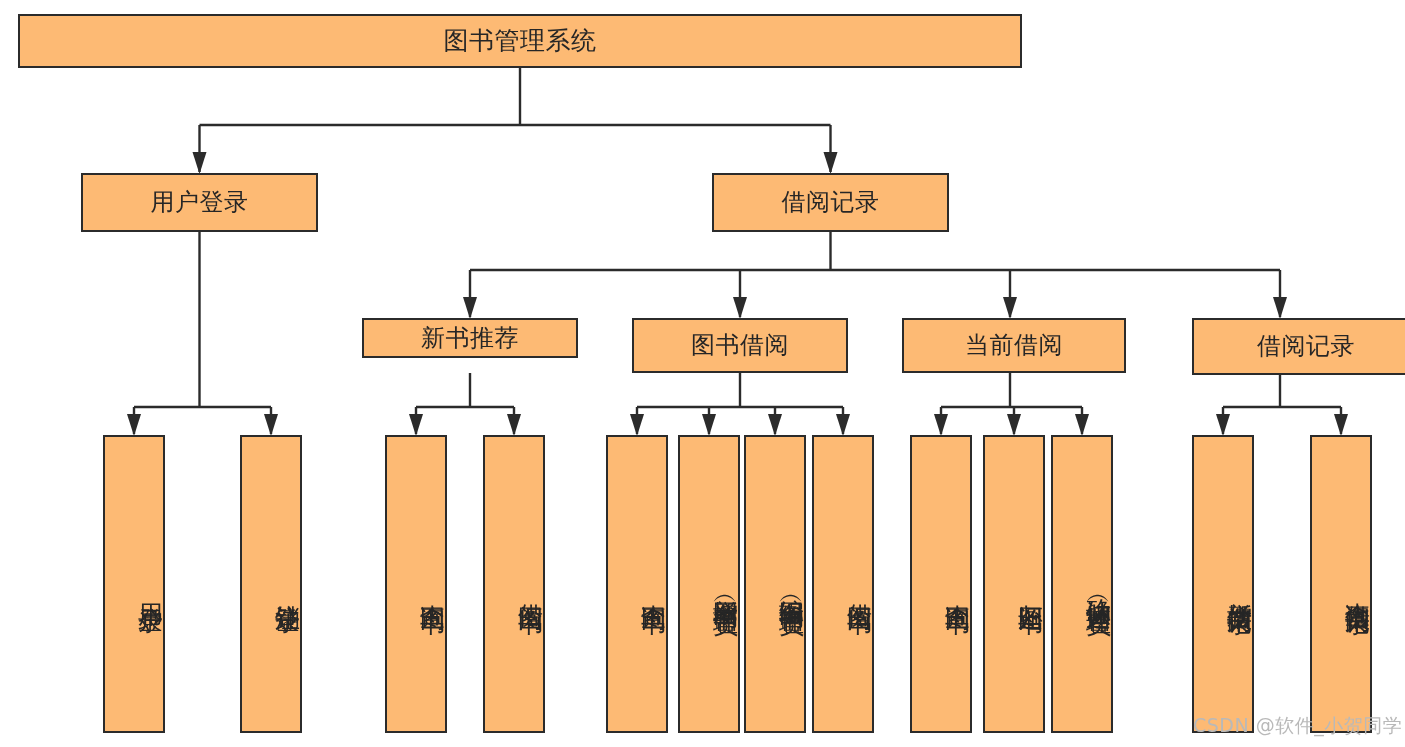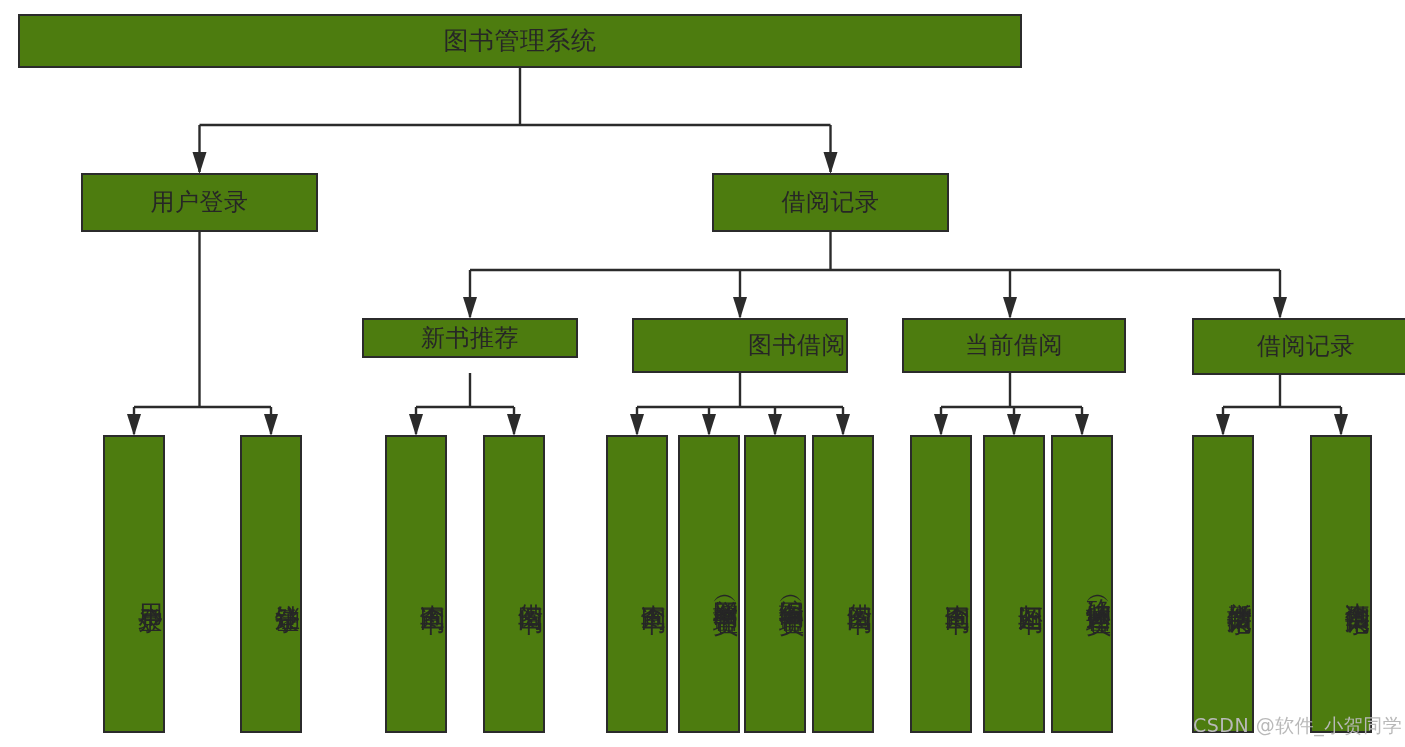--- a/index.html
+++ b/index.html
@@ -22,21 +22,21 @@
     position: absolute;
     left: 0;
     top: 0;
     width: 1405px;
     height: 747px;
     pointer-events: none;
   }
   .node {
     position: absolute;
     box-sizing: border-box;
-    background: #4d7c0f;
+    background: #fdba74;
     border: 2px solid #2b2b2b;
     display: flex;
     align-items: center;
     justify-content: center;
     color: #262626;
     line-height: 1.18;
   }
   .node-h {
     font-size: 24px;
     letter-spacing: 0.5px;
@@ -133,21 +133,21 @@
       </div>
       <div class="node node-h" style="left: 81px; top: 173px; width: 237px; height: 59px;">
         <span class="hlabel">用户登录</span>
       </div>
       <div class="node node-h" style="left: 712px; top: 173px; width: 237px; height: 59px;">
         <span class="hlabel">借阅记录</span>
       </div>
       <div class="node node-h" style="left: 362px; top: 318px; width: 216px; height: 40px;">
         <span class="hlabel">新书推荐</span>
       </div>
-      <div class="node node-h" style="left: 632px; top: 318px; width: 216px; height: 55px; justify-content: flex-end;">
+      <div class="node node-h" style="left: 632px; top: 318px; width: 216px; height: 55px;">
         <span class="hlabel">图书借阅</span>
       </div>
       <div class="node node-h" style="left: 902px; top: 318px; width: 224px; height: 55px;">
         <span class="hlabel">当前借阅</span>
       </div>
       <div class="node node-h" style="left: 1192px; top: 318px; width: 216px; height: 57px; padding-left: 12px;">
         <span class="hlabel">借阅记录</span>
       </div>
       <div class="node node-v" style="left: 103px; top: 435px; width: 62px; height: 298px;">
         <span class="vlabel">用户登录</span>

